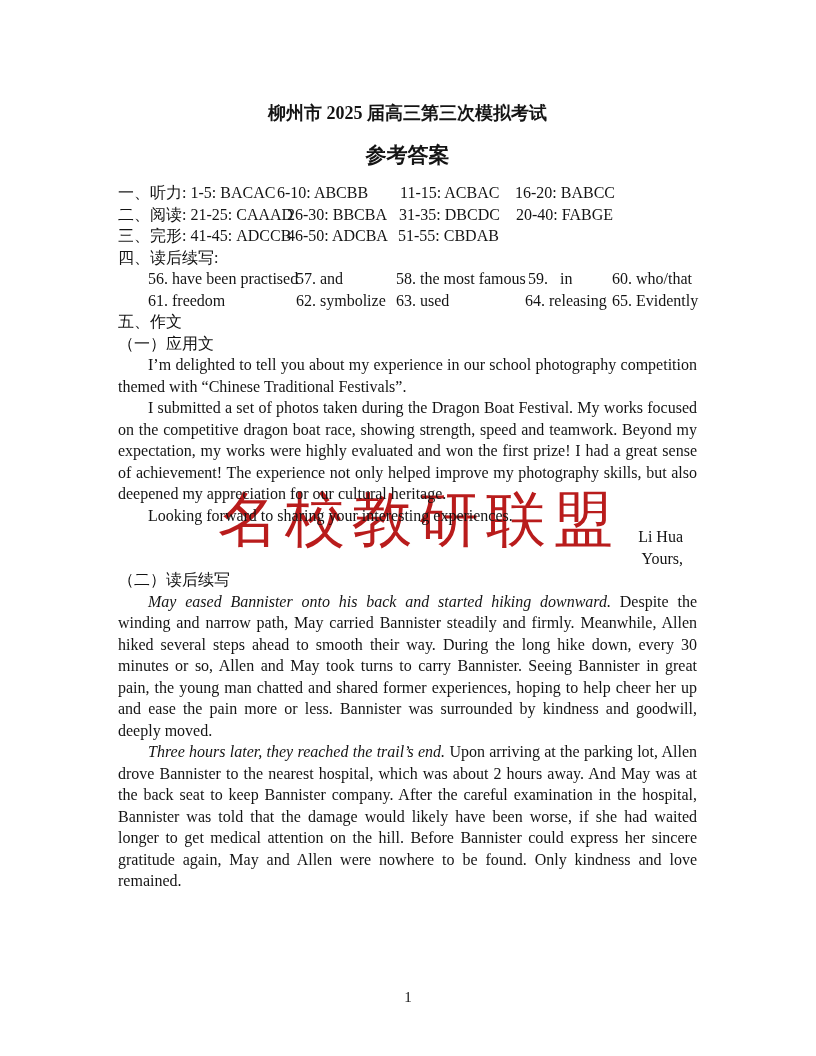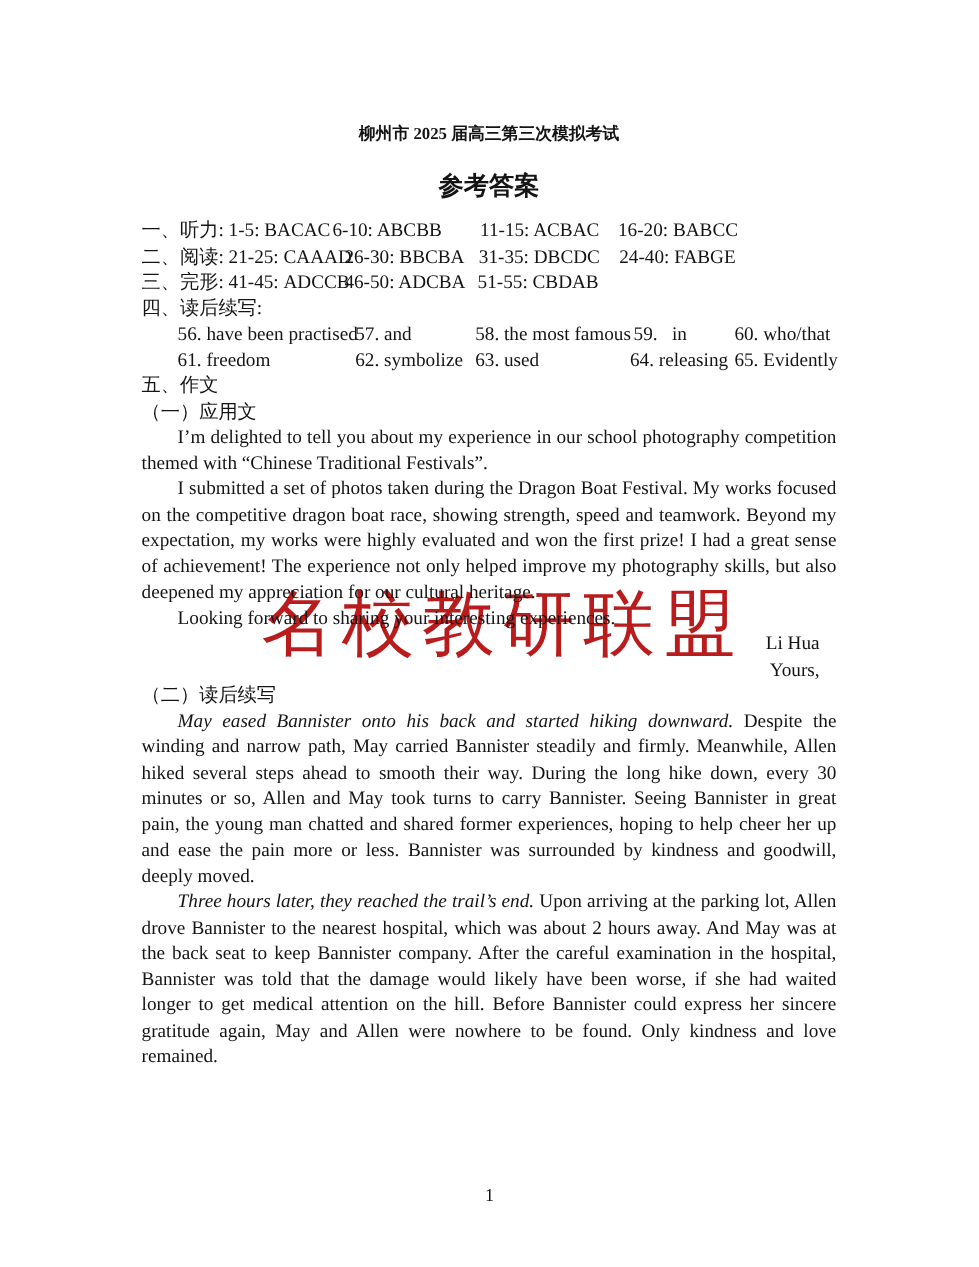--- a/index.html
+++ b/index.html
@@ -20,21 +20,21 @@
     color:#b91c1c;
     white-space:nowrap;
     z-index:0;
     font-family:"Liberation Serif","DejaVu Serif",serif;
   }
   .doc{
     position:relative;z-index:1;
     padding:100px 119px 0 118px;
   }
   .title{
-    font-size:14px;font-weight:bold;text-align:center;
+    font-size:18px;font-weight:bold;text-align:center;
     line-height:26px;margin:0 0 17px 0;
   }
   .subtitle{
     font-size:21px;font-weight:bold;text-align:center;
     line-height:25px;margin:0 0 14px 0;
   }
   .content{font-size:16px;line-height:21.5px;}
   .row{position:relative;height:21.5px;white-space:nowrap;}
   .abs{position:absolute;top:0;white-space:nowrap;}
   .gindent{padding-left:30px;}
@@ -67,21 +67,21 @@
         <span class="abs" style="left:159px">6-10: ABCBB</span>
         <span class="abs" style="left:282px">11-15: ACBAC</span>
         <span class="abs" style="left:397px">16-20: BABCC</span>
       </div>
 
       <div class="row">
         <span>二、阅读:</span>
         <span>21-25: CAAAD</span>
         <span class="abs" style="left:169px">26-30: BBCBA</span>
         <span class="abs" style="left:281px">31-35: DBCDC</span>
-        <span class="abs" style="left:398px">24-40: FABGE</span>
+        <span class="abs" style="left:398px">20-40: FABGE</span>
       </div>
 
       <div class="row">
         <span>三、完形:</span>
         <span>41-45: ADCCB</span>
         <span class="abs" style="left:169px">46-50: ADCBA</span>
         <span class="abs" style="left:280px">51-55: CBDAB</span>
       </div>
 
       <div class="row">

